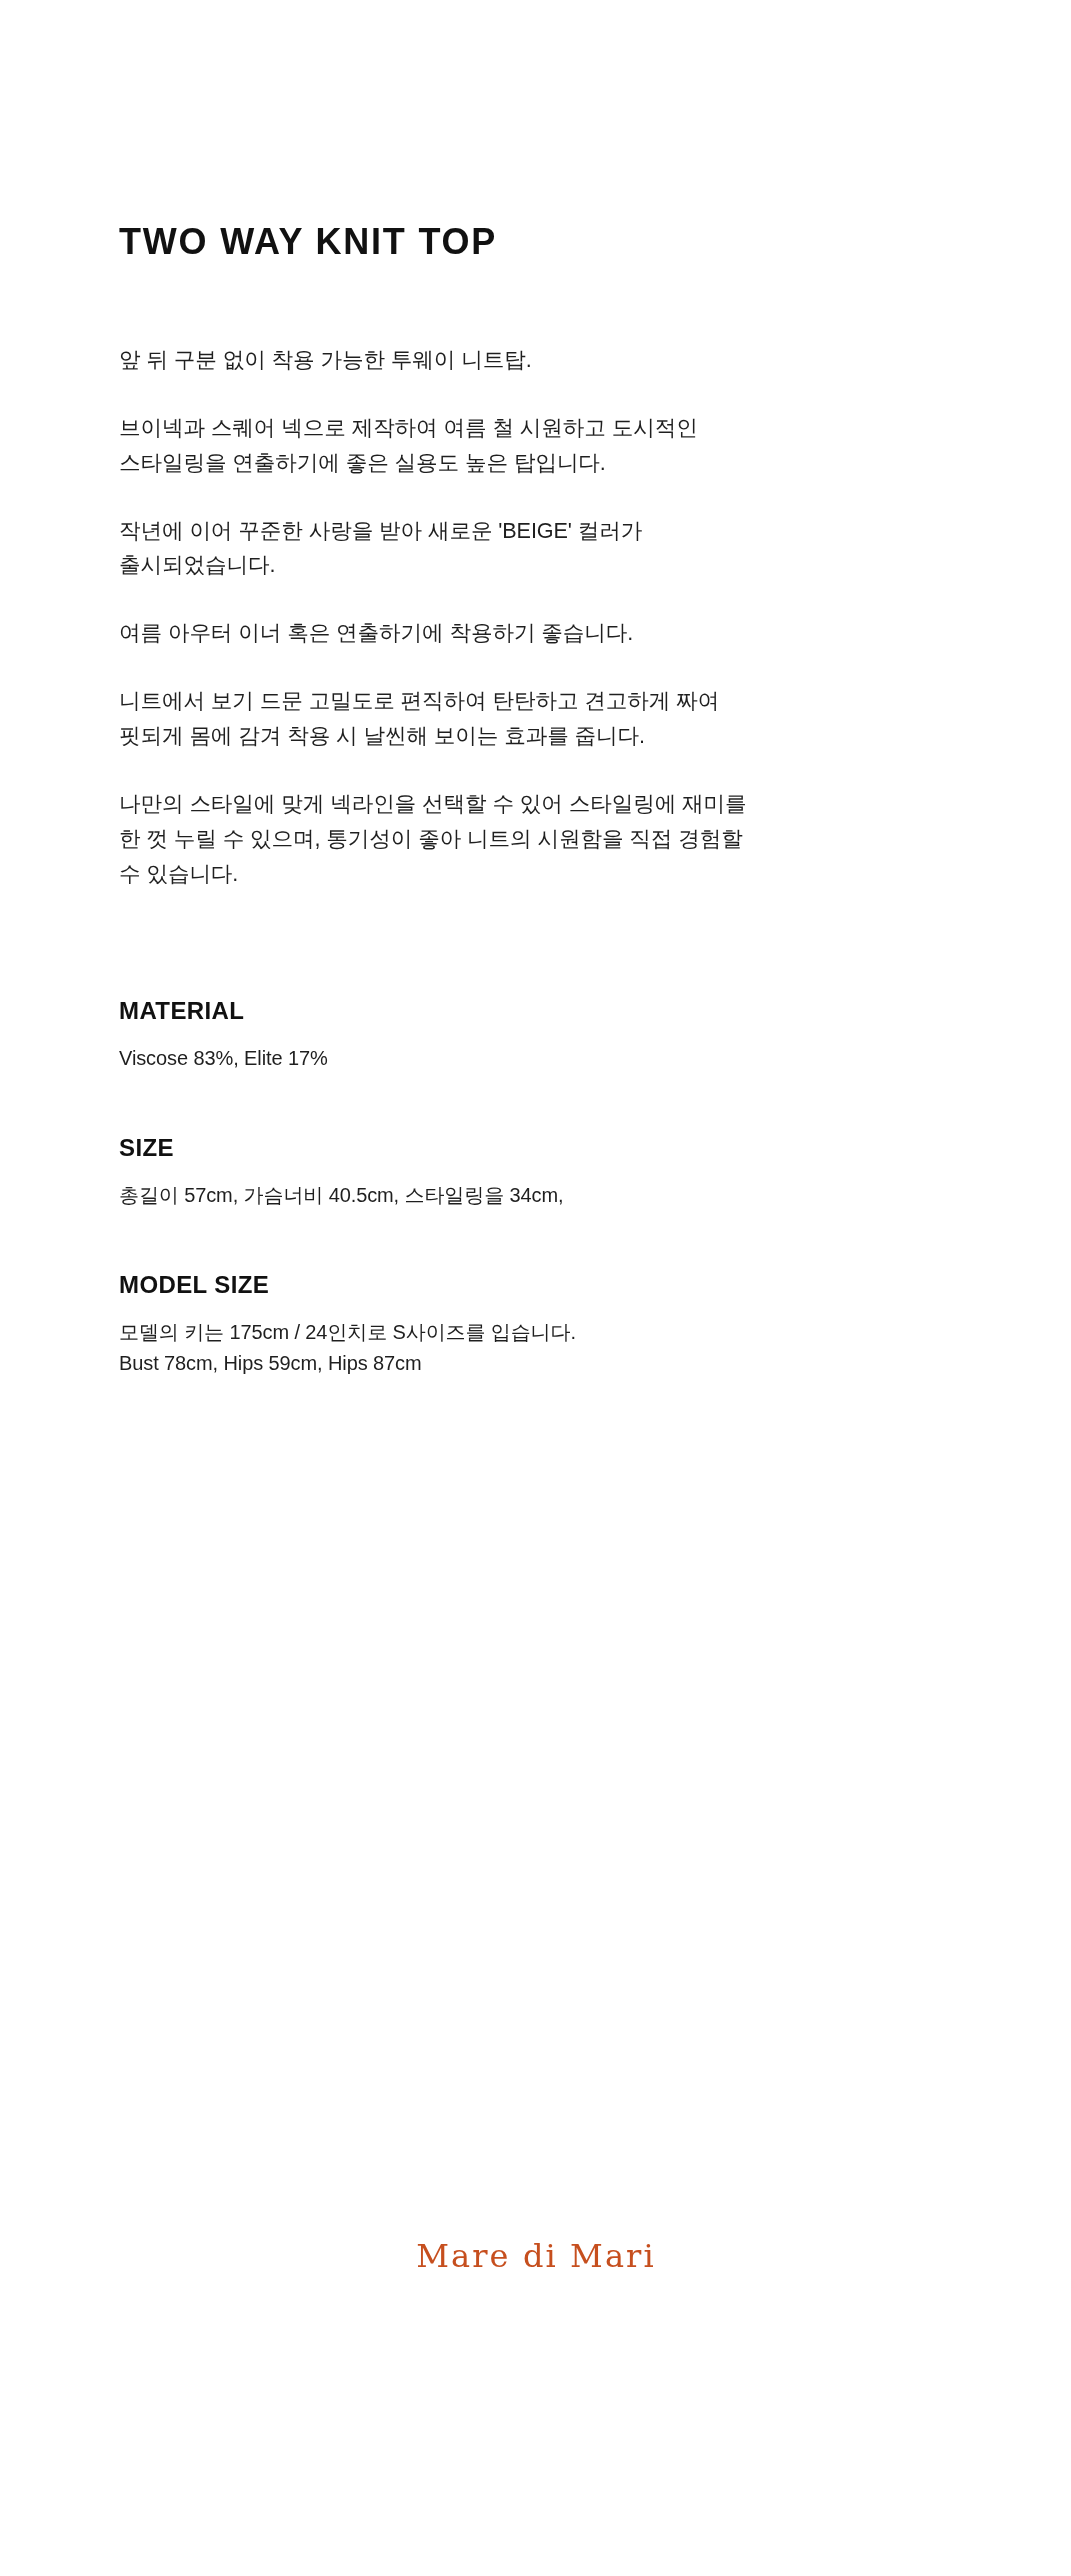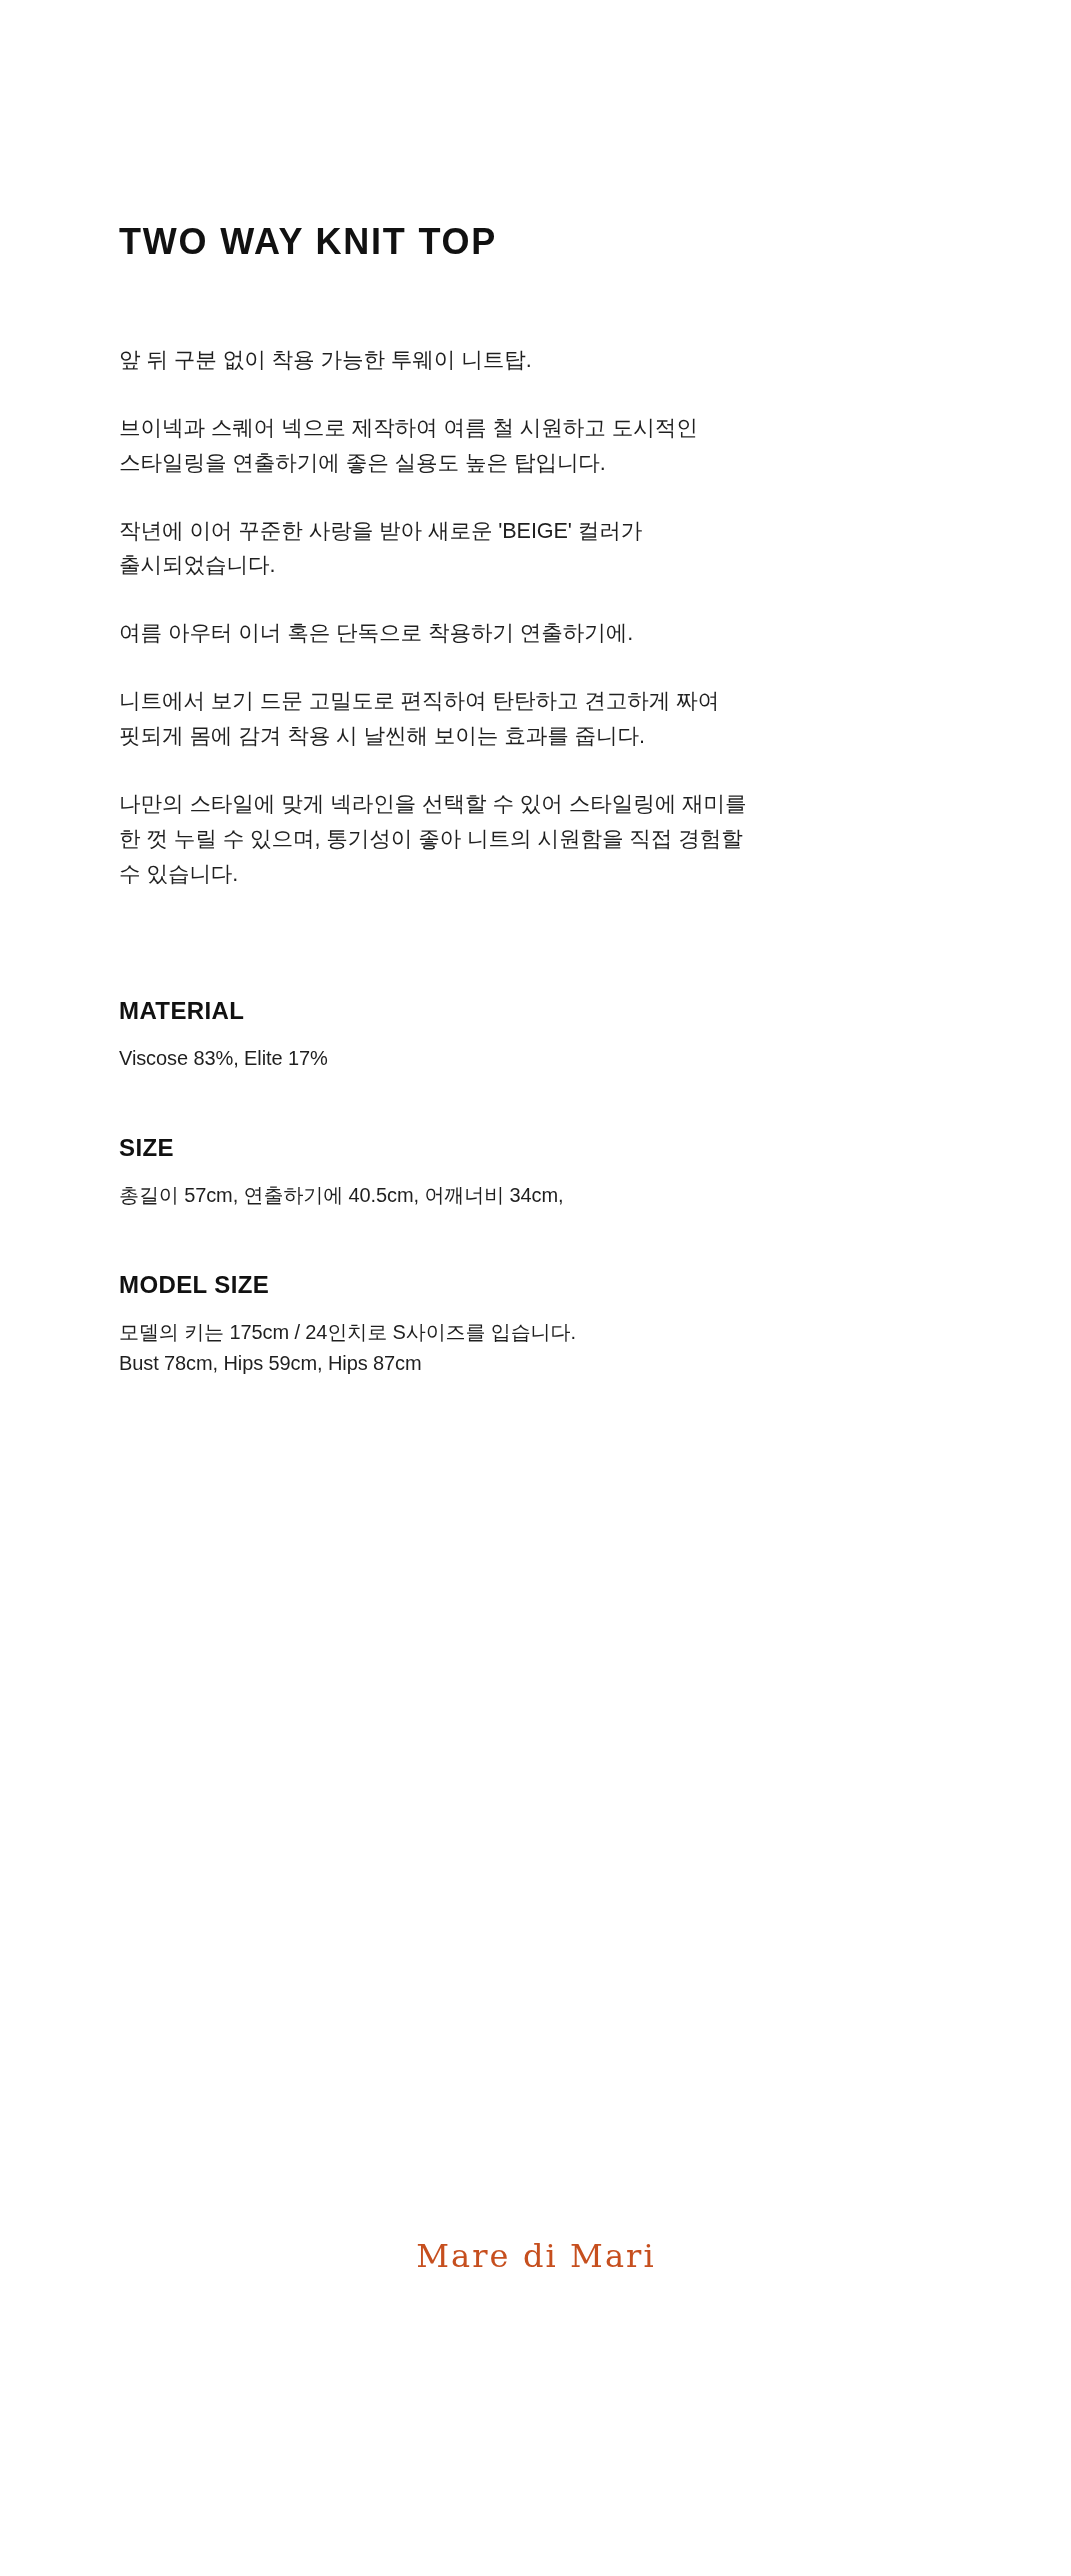--- a/index.html
+++ b/index.html
@@ -107,38 +107,38 @@
 <body>
 
 <div class="page">
 
   <h1 class="title">TWO WAY KNIT TOP</h1>
 
   <div class="intro">
     <p>앞 뒤 구분 없이 착용 가능한 투웨이 니트탑.</p>
     <p>브이넥과 스퀘어 넥으로 제작하여 여름 철 시원하고 도시적인<br>스타일링을 연출하기에 좋은 실용도 높은 탑입니다.</p>
     <p>작년에 이어 꾸준한 사랑을 받아 새로운 'BEIGE' 컬러가<br>출시되었습니다.</p>
-    <p>여름 아우터 이너 혹은 단독으로 착용하기 연출하기에.</p>
+    <p>여름 아우터 이너 혹은 연출하기에 착용하기 좋습니다.</p>
     <p>니트에서 보기 드문 고밀도로 편직하여 탄탄하고 견고하게 짜여<br>핏되게 몸에 감겨 착용 시 날씬해 보이는 효과를 줍니다.</p>
     <p>나만의 스타일에 맞게 넥라인을 선택할 수 있어 스타일링에 재미를<br>한 껏 누릴 수 있으며, 통기성이 좋아 니트의 시원함을 직접 경험할<br>수 있습니다.</p>
   </div>
 
   <div class="specs">
 
     <div class="spec-block">
       <h2 class="spec-heading">MATERIAL</h2>
       <p class="spec-body">
         <span class="line">Viscose 83%, Elite 17%</span>
       </p>
     </div>
 
     <div class="spec-block">
       <h2 class="spec-heading">SIZE</h2>
       <p class="spec-body">
-        <span class="line">총길이 57cm, 연출하기에 40.5cm, 어깨너비 34cm,</span>
+        <span class="line">총길이 57cm, 가슴너비 40.5cm, 스타일링을 34cm,</span>
       </p>
     </div>
 
     <div class="spec-block">
       <h2 class="spec-heading">MODEL SIZE</h2>
       <p class="spec-body">
         <span class="line">모델의 키는 175cm / 24인치로 S사이즈를 입습니다.</span>
         <span class="line">Bust 78cm, Hips 59cm, Hips 87cm</span>
       </p>
     </div>

